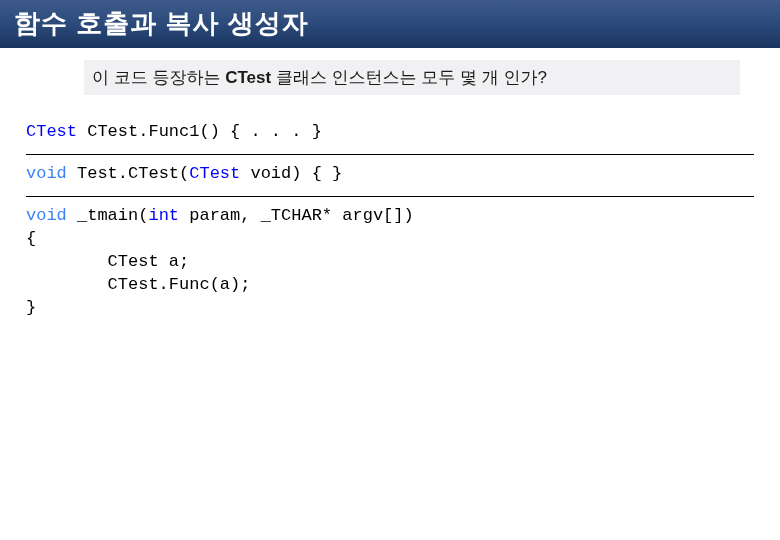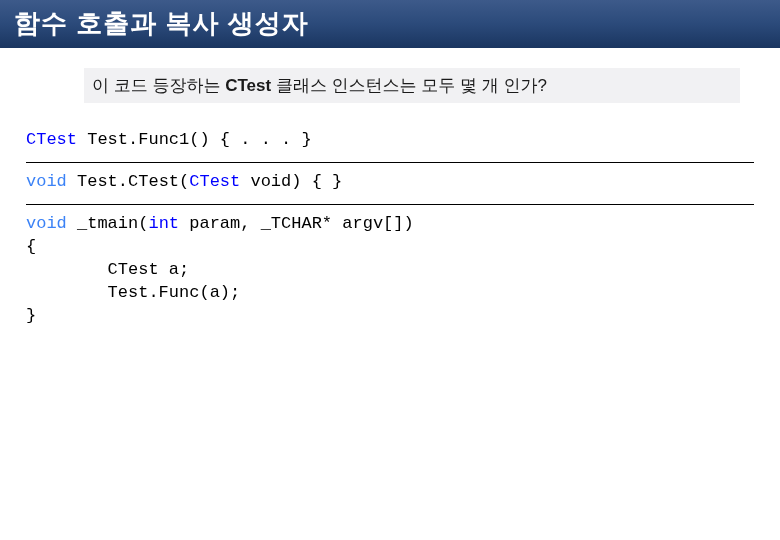--- a/index.html
+++ b/index.html
@@ -17,21 +17,21 @@
     display: flex;
     align-items: center;
   }
   .header h1 {
     color: #ffffff;
     font-size: 26px;
     font-weight: 700;
     letter-spacing: 1px;
   }
   .subhead-wrap {
-    padding: 20px 0 0 0;
+    padding: 12px 0 0 0;
   }
   .subhead {
     margin-left: 84px;
     margin-right: 40px;
     background: #f1f1f3;
     padding: 6px 8px 6px 8px;
     font-size: 17px;
     color: #1a1a1a;
   }
   .subhead .emph {
@@ -64,25 +64,25 @@
 </div>
 
 <div class="subhead-wrap">
   <div class="subhead">
     <span>이 코드 등장하는 </span><span class="emph">CTest</span><span> 클래스 인스턴스는 모두 몇 개 인가?</span>
   </div>
 </div>
 
 <div class="code-area">
 
-  <div class="code-block"><span class="kw">CTest</span><span> Test.Func1() { . . . }</span></div>
+  <div class="code-block"><span class="kw">CTest</span><span> CTest.Func1() { . . . }</span></div>
   <hr class="hr">
 
   <div class="code-block"><span class="kw-void">void</span><span> Test.CTest(</span><span class="kw">CTest</span><span> void) { }</span></div>
   <hr class="hr">
 
   <div class="code-block"><span class="kw-void">void</span><span> _tmain(</span><span class="kw">int</span><span> param, _TCHAR* argv[])</span>
 <span>{</span>
 <span>        CTest a;</span>
-<span>        Test.Func(a);</span>
+<span>        CTest.Func(a);</span>
 <span>}</span></div>
 
 </div>
 
 </body></html>

